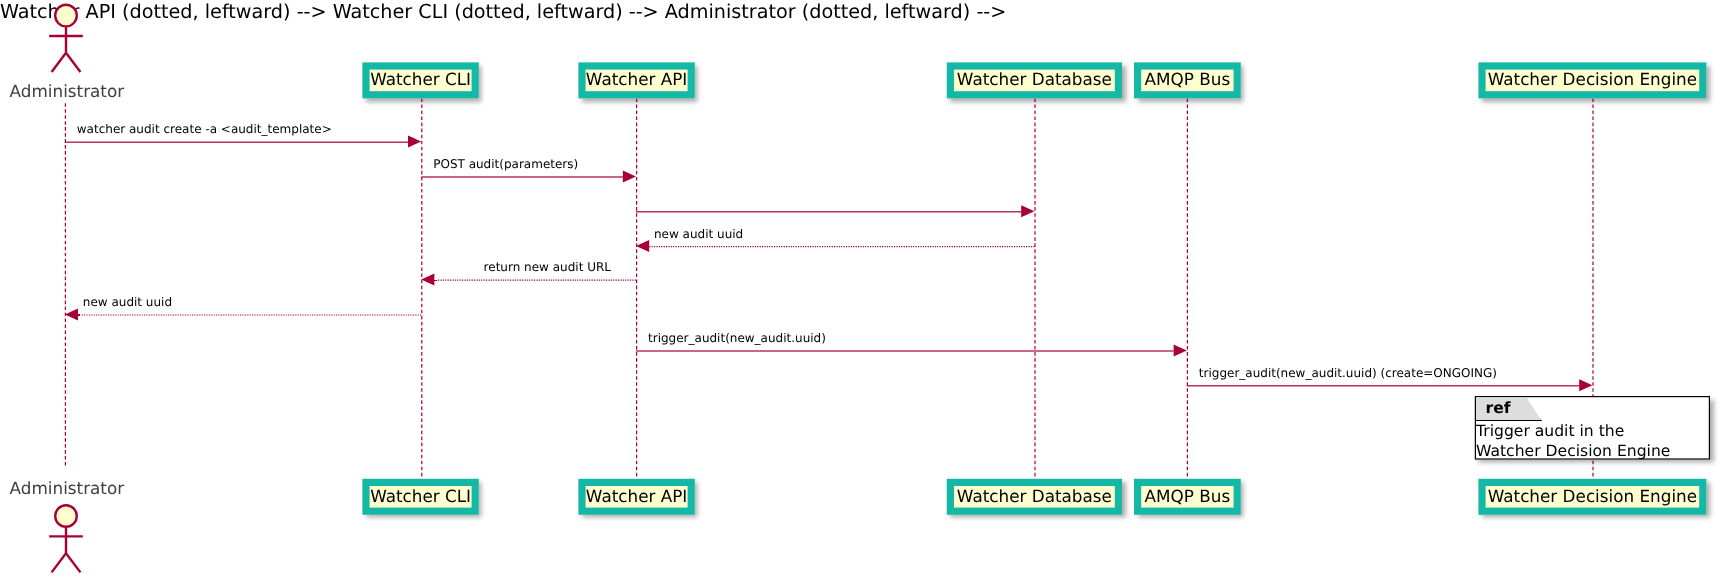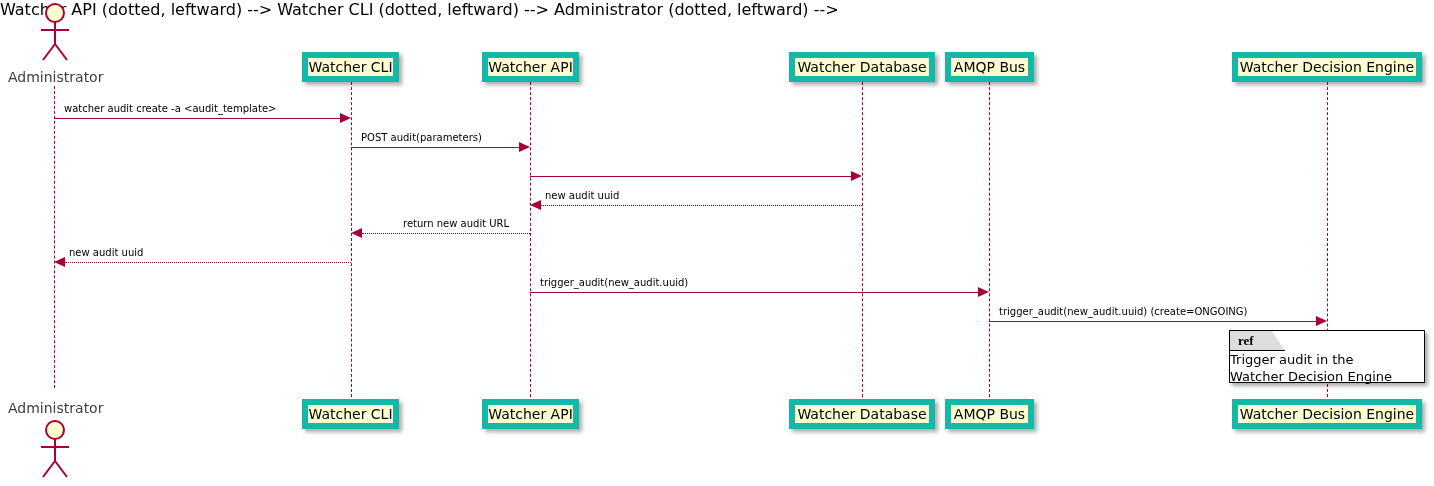--- a/index.html
+++ b/index.html
@@ -106,21 +106,20 @@
     clip-path: polygon(0 0, 42px 0, 100% 100%, 0 100%);
   }
   .ref-tab-label {
     position: absolute;
     left: 8px;
     top: 3px;
     font-size: 13px;
     font-weight: bold;
     color: #000000;
     line-height: 1;
-    font-family: Liberation Serif, serif;
   }
   .ref-body {
     position: absolute;
     left: 0;
     right: 0;
     top: 20px;
     font-size: 13px;
     color: #000000;
     line-height: 17px;
   }

